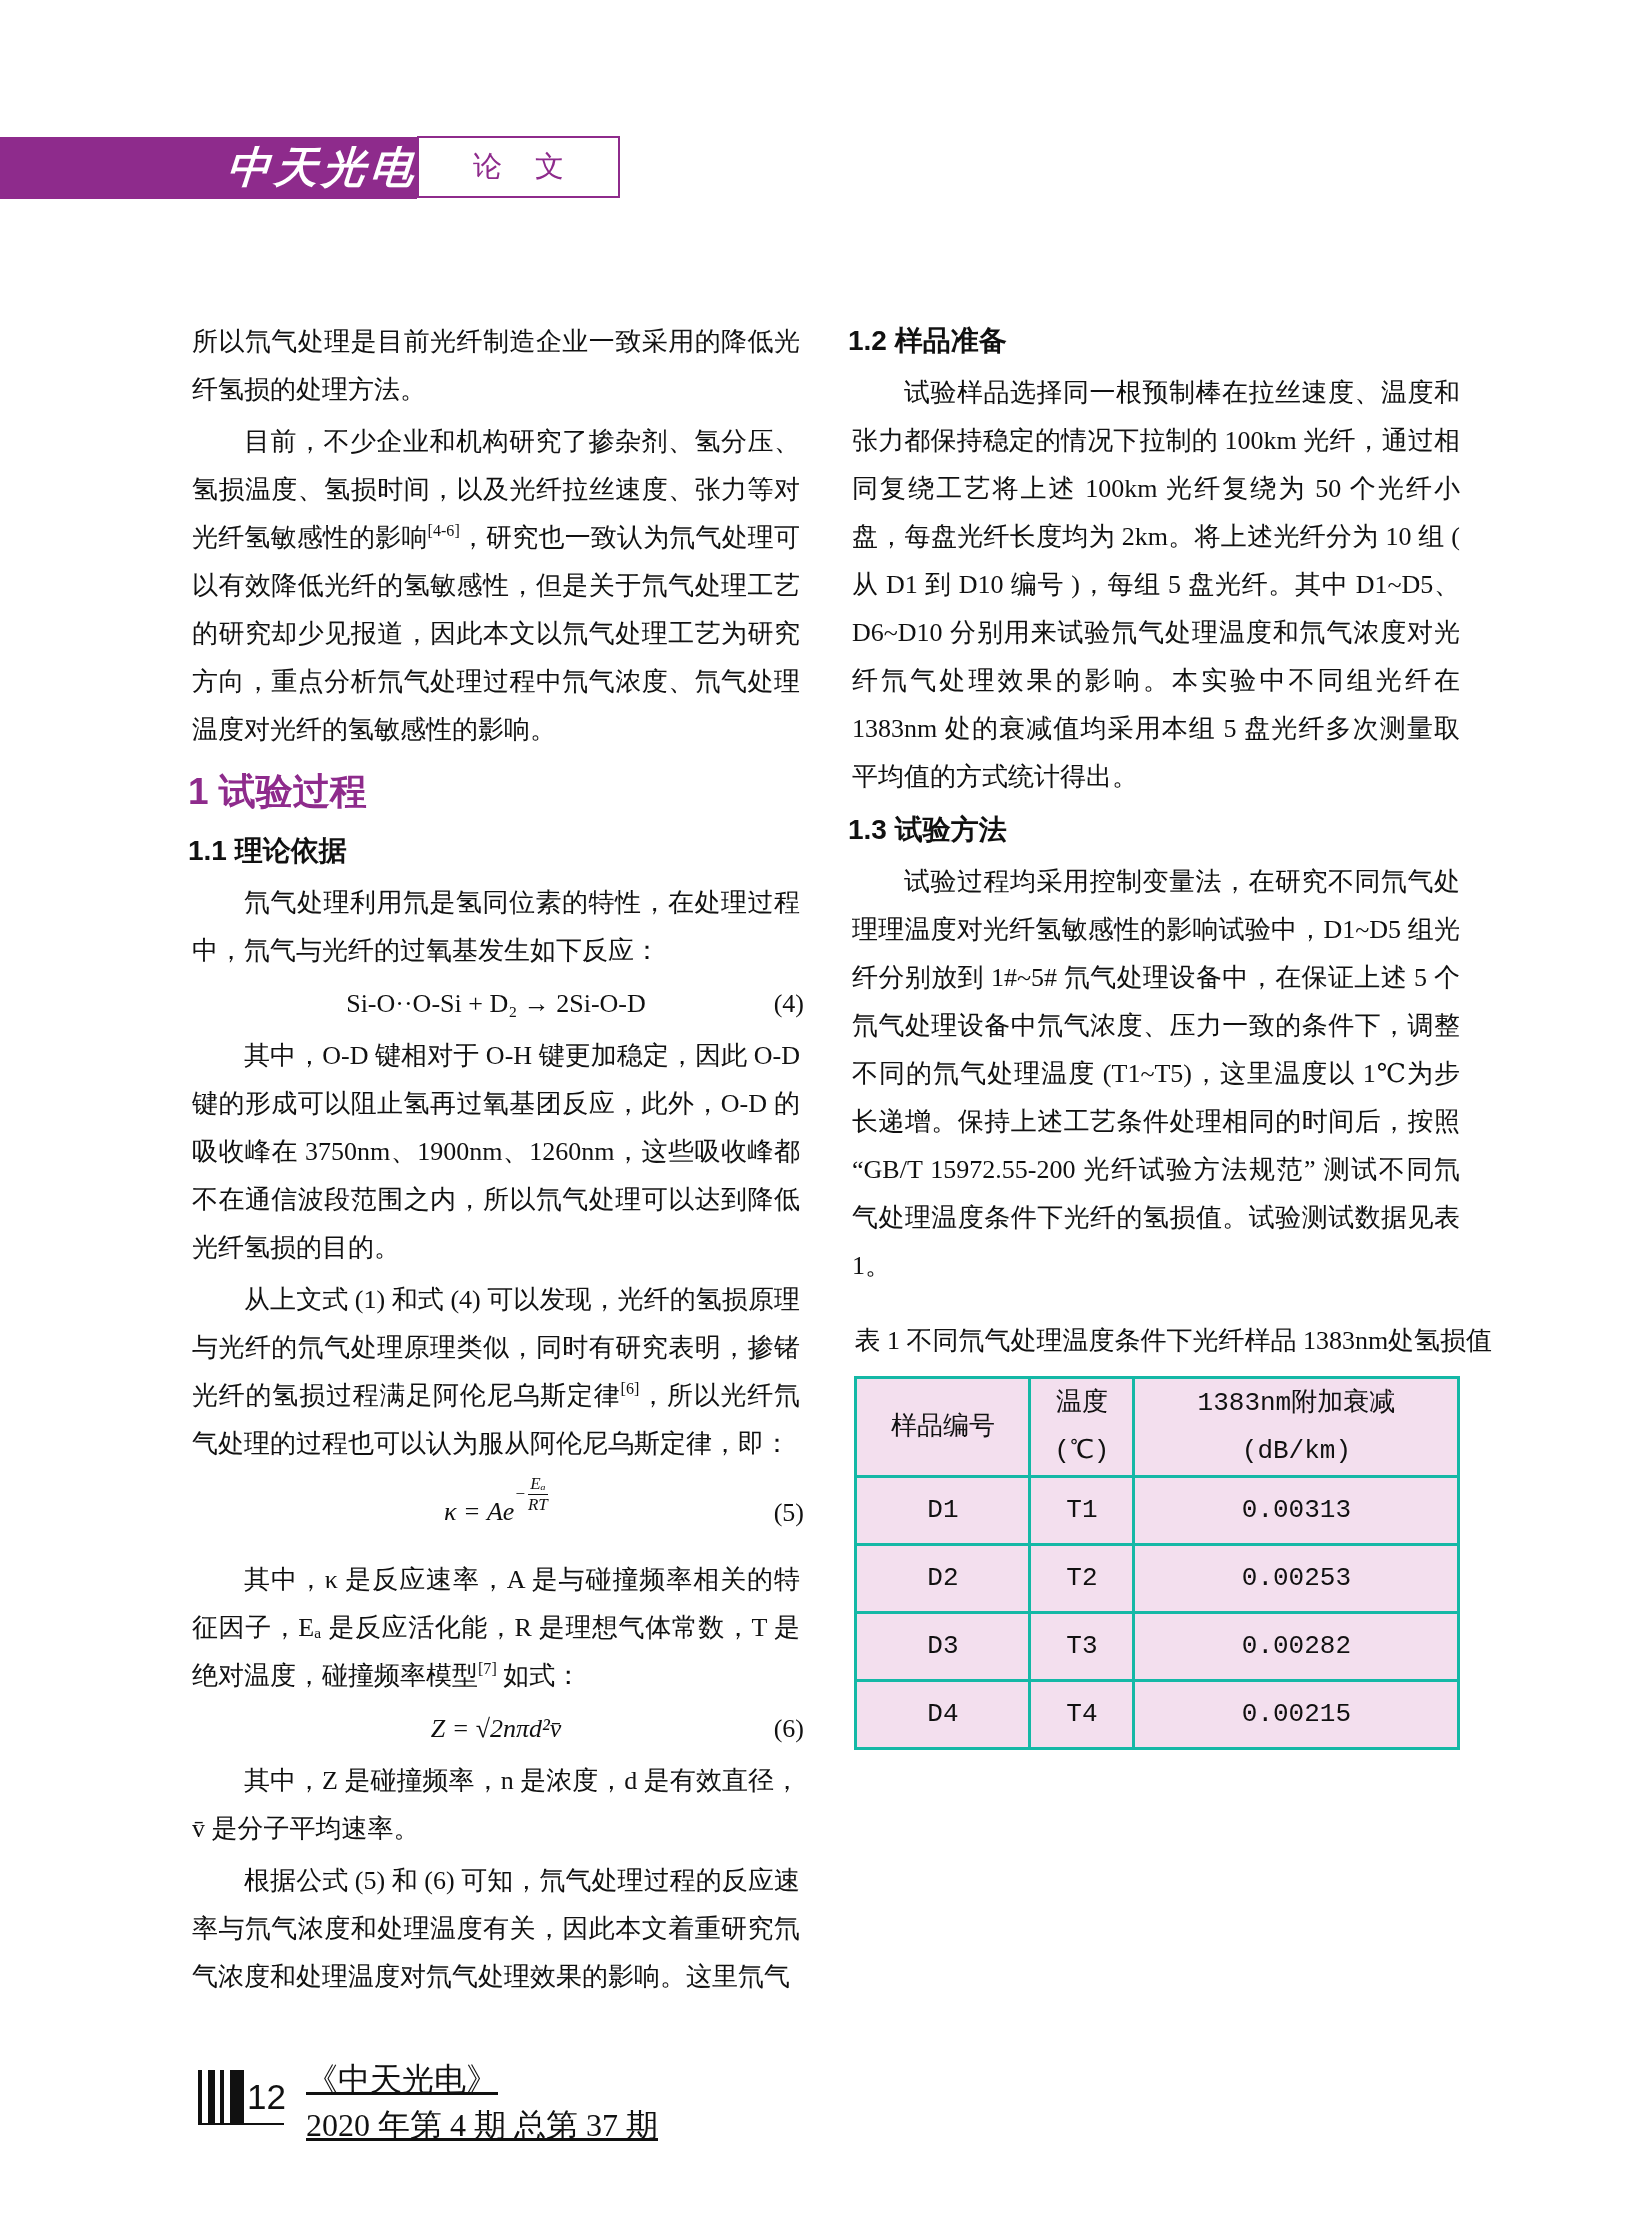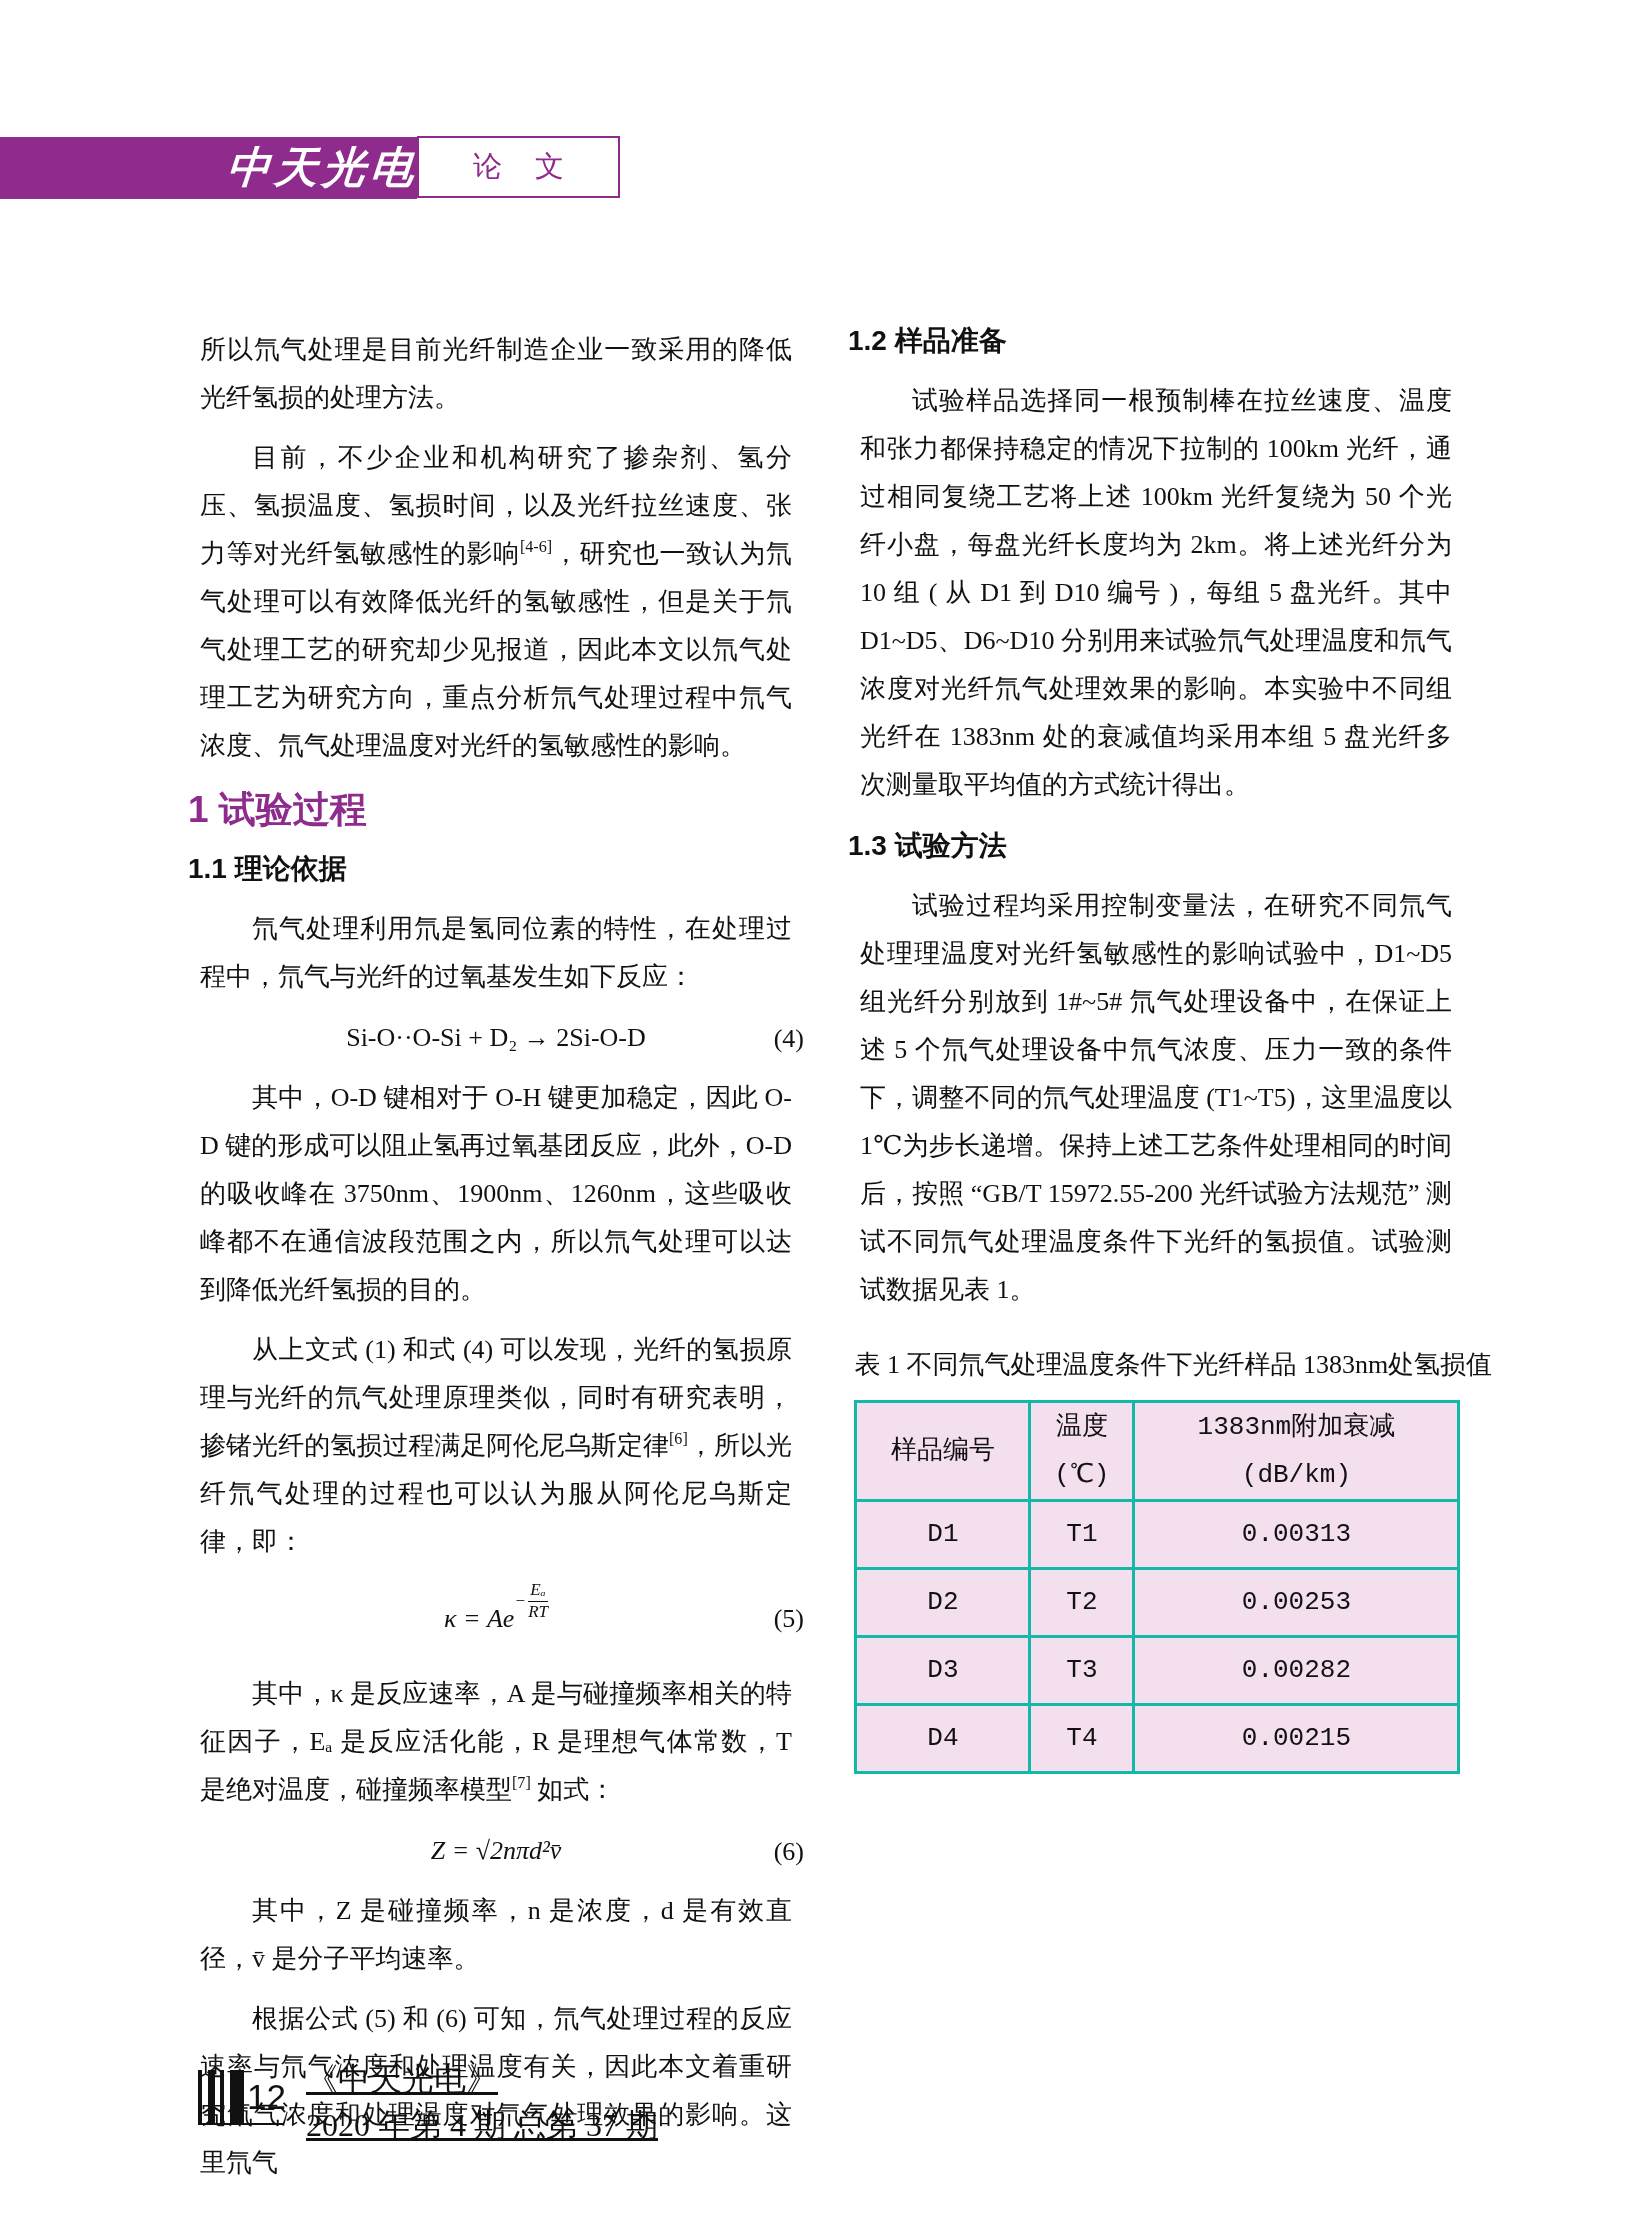--- a/index.html
+++ b/index.html
@@ -37,21 +37,21 @@
     margin-left:12.8px; 
   }
   
   .col{
     position:absolute;top:314px;width:616px;
     font-size:26px;line-height:48px;
     text-align:justify;text-justify:inter-ideograph;
   }
   #left-col{left:188px;}
   #right-col{left:848px;}
-  .para{margin:12px;}
+  .para{margin:4px;}
   .para.indent{text-indent:2em;}
   .para sup{font-size:0.62em;line-height:0;}
   .h1{
     font-family:"Liberation Sans","DejaVu Sans",sans-serif;
     font-weight:bold;color:#8e2b8c;
     font-size:37px;line-height:56px;
     margin:9.6px 0 6.4px 0;
     text-align:left;
   }
   .h2{
@@ -71,21 +71,21 @@
     font-style:normal;
   }
   .f-body.ital{font-style:italic;}
   .formula.tall{height:80px;display:flex;align-items:center;justify-content:center;}
   .exp{
     display:inline-flex;align-items:center;
     font-size:17px;line-height:1.1;
     transform:translateY(-21px);
     font-style:italic;
   }
-  .stack{display:inline-flex;flex-direction:column;align-items:flex-end;margin-left:2px;}
+  .stack{display:inline-flex;flex-direction:column;align-items:flex-start;margin-left:2px;}
   .stack .top{border-bottom:1.6px solid #111;padding:0 2.4px 0.8px 2.4px;}
   .stack .bot{padding-top:0.8px;}
   
   .tbl-caption{
     margin:27px 0 4.8px 6.4px;width:604px;
     font-size:26px;line-height:48px;text-align:center;
     white-space:nowrap;
   }
   table.data{
     margin:11.2px 0 0 6.4px;

